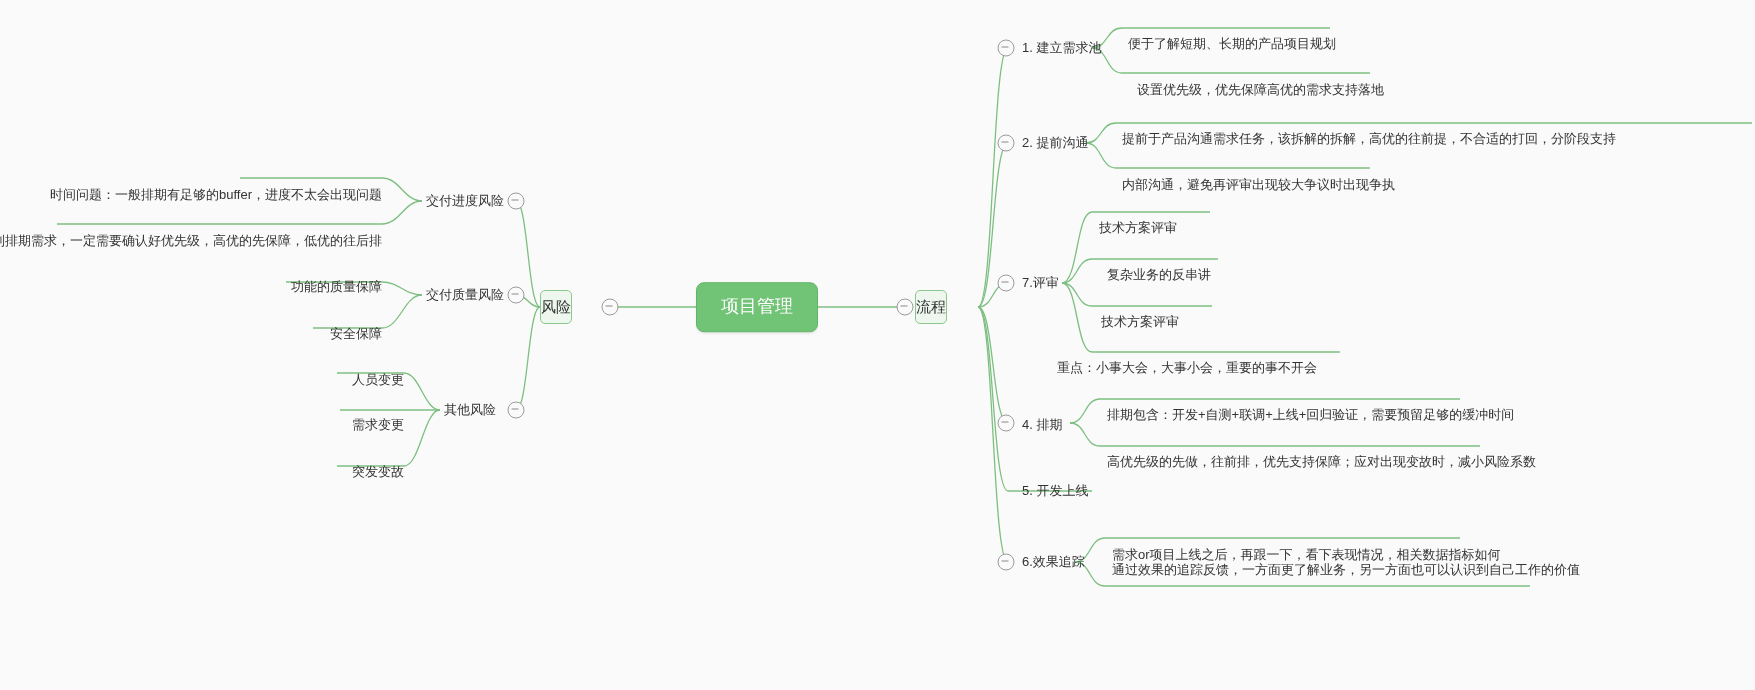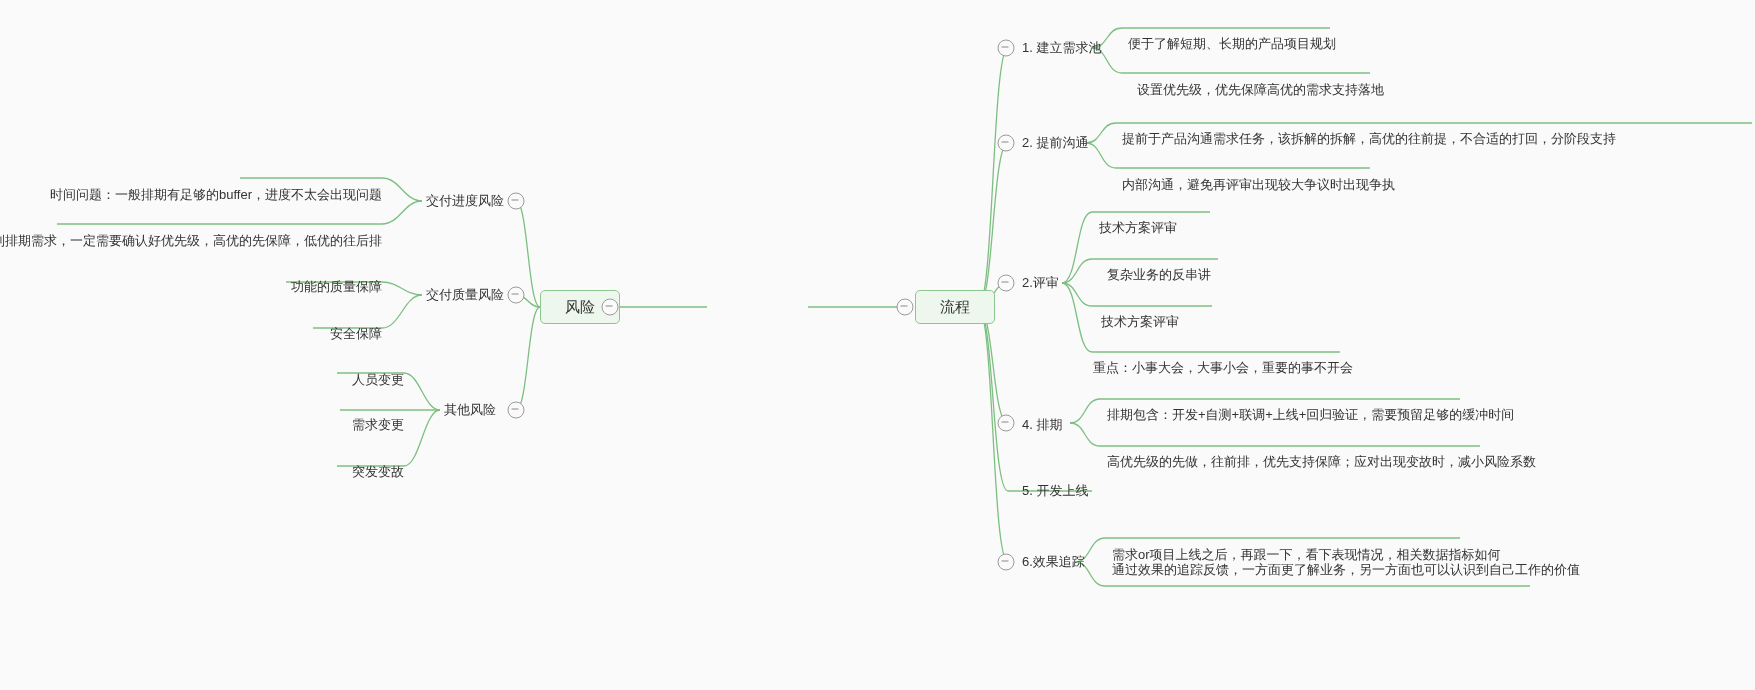--- a/index.html
+++ b/index.html
@@ -39,21 +39,21 @@
     transform:translate(-50%,-50%);
     box-shadow:0 1px 2px rgba(0,0,0,0.08);
   }
   
   .l1{
     background:#eef7ee;
     border:1px solid #8cc78f;
     border-radius:5px;
     color:#333;
     font-size:15px;
-    padding:7px 24px;
+    padding:7px 0;
     transform:translateY(-50%);
   }
   .l1.rightside{transform:translateY(-50%);}
   
   .l2{
     font-size:13px;
     color:#333;
     padding:3px 4px;
     transform:translateY(-50%);
   }
@@ -138,20 +138,23 @@
 
       <path d="M1008,491 L1092,491"></path>
 
       <path d="M1075,562 C1091,562 1089,538 1105,538"></path>
       <path d="M1105,538 L1460,538"></path>
       <path d="M1075,562 C1091,562 1089,586 1105,586"></path>
       <path d="M1105,586 L1530,586"></path>
     </g>
   </svg>
 
+  <div class="node root" style="left:757px;top:307px;">
+    <span>项目管理</span>
+  </div>
 
   <div class="node l1" style="left:540px;top:307px;">
     <span>风险</span>
   </div>
   <div class="collapse" style="left:610px;top:307px;"></div>
 
   <div class="node l2" style="left:422px;top:201px;">
     <span>交付进度风险</span>
   </div>
   <div class="collapse" style="left:516px;top:201px;"></div>
@@ -198,21 +201,21 @@
     <span>1. 建立需求池</span>
   </div>
 
   <div class="collapse" style="left:1006px;top:143px;"></div>
   <div class="node l2" style="left:1018px;top:143px;">
     <span>2. 提前沟通</span>
   </div>
 
   <div class="collapse" style="left:1006px;top:283px;"></div>
   <div class="node l2" style="left:1018px;top:283px;">
-    <span>2.评审</span>
+    <span>7.评审</span>
   </div>
 
   <div class="collapse" style="left:1006px;top:423px;"></div>
   <div class="node l2" style="left:1018px;top:425px;text-align:right;">
     <span>4. 排期</span>
   </div>
 
   <div class="node l2" style="left:1018px;top:491px;">
     <span>5. 开发上线</span>
   </div>
@@ -238,21 +241,21 @@
 
   <div class="node leaf" style="left:1095px;top:205px;">
     <span>技术方案评审</span>
   </div>
   <div class="node leaf" style="left:1103px;top:252px;">
     <span>复杂业务的反串讲</span>
   </div>
   <div class="node leaf" style="left:1097px;top:299px;">
     <span>技术方案评审</span>
   </div>
-  <div class="node leaf" style="left:1089px;top:345px;">
+  <div class="node leaf" style="left:1053px;top:345px;">
     <span>重点：小事大会，大事小会，重要的事不开会</span>
   </div>
 
   <div class="node leaf" style="left:1103px;top:392px;">
     <span>排期包含：开发+自测+联调+上线+回归验证，需要预留足够的缓冲时间</span>
   </div>
   <div class="node leaf" style="left:1103px;top:439px;">
     <span>高优先级的先做，往前排，优先支持保障；应对出现变故时，减小风险系数</span>
   </div>
 

